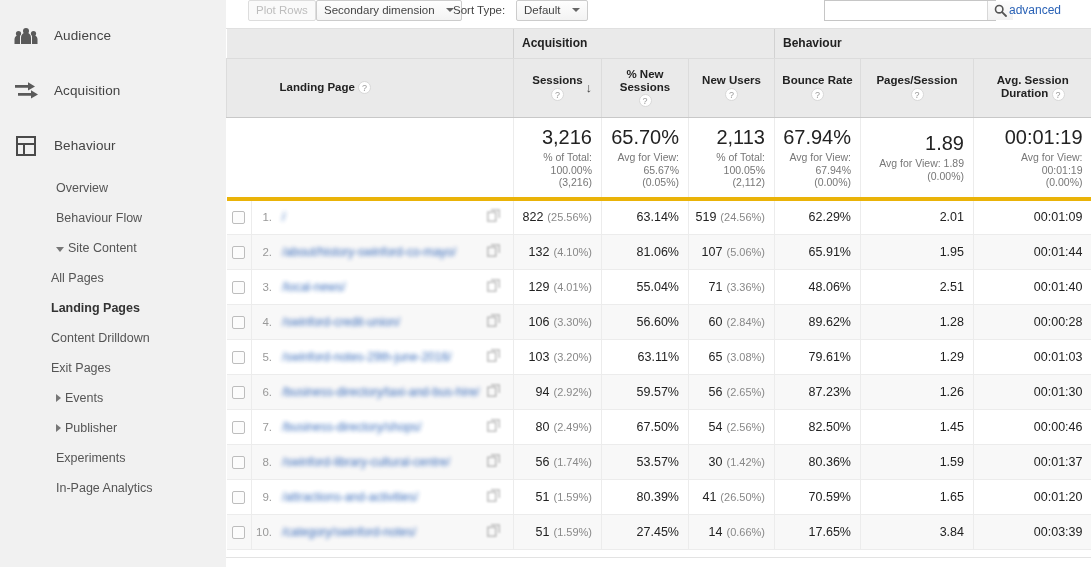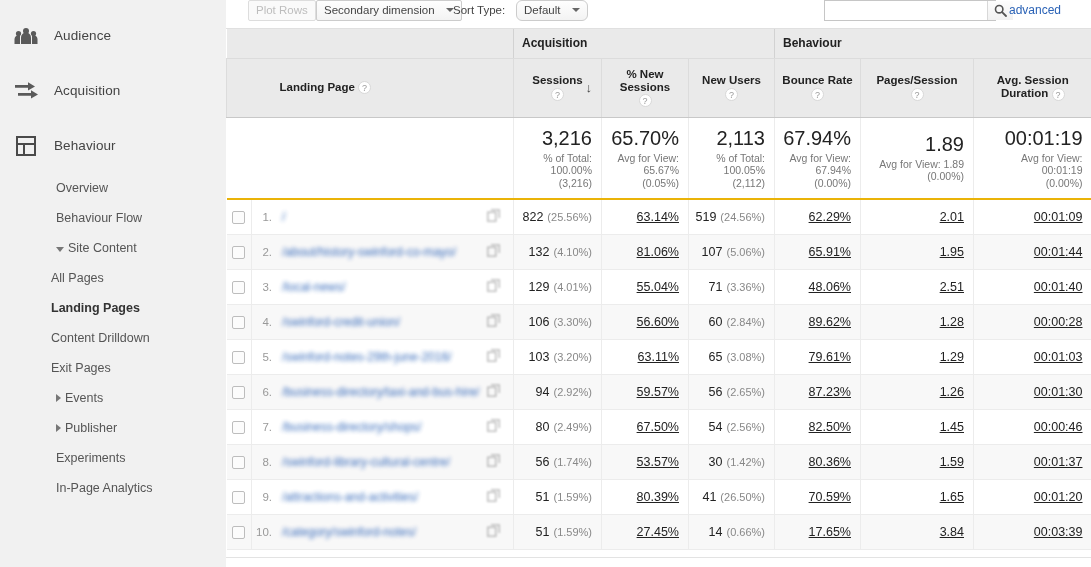--- a/index.html
+++ b/index.html
@@ -208,21 +208,21 @@
     margin-top: -6px;
     color: #444;
     font-size: 13px;
     line-height: 12px;
   }
 
   
   tr.summary td {
     height: 82px;
     background: #fff;
-    border-bottom: 2px solid #eab308;
+    border-bottom: 4px solid #eab308;
     border-left: 1px solid #ececec;
     text-align: right;
     padding: 0 9px 0 6px;
     vertical-align: middle;
   }
   tr.summary td.blankcell { border-left: none; background: #fff; }
   .sum-big { font-size: 20px; color: #222; line-height: 23px; font-weight: normal; }
   .sum-sub { font-size: 10.5px; color: #777; line-height: 12.5px; margin-top: 2px; }
 
   
@@ -268,21 +268,21 @@
   }
   .extico {
     flex: 0 0 18px;
     margin-right: 4px;
     opacity: .55;
     filter: blur(1.2px);
     cursor: pointer;
   }
   .v-main { font-weight: normal; font-size: 12.5px; color: #222; }
   .v-pct { color: #888; font-size: 11px; margin-left: 4px; }
-  .v-plain { font-size: 12.5px; color: #222; text-decoration: underline; }
+  .v-plain { font-size: 12.5px; color: #222; }
 
   
   .cbox {
     width: 13px; height: 13px;
     border: 1px solid #bdbdbd;
     background: #fcfcfc;
     border-radius: 2px;
     display: inline-block;
     vertical-align: middle;
     cursor: pointer;
@@ -361,21 +361,21 @@
         <span>Plot Rows</span>
       </div>
 
       <div class="tb-btn" style="left:90px; top:0px;">
         <span>Secondary dimension</span>
         <i class="arw"></i>
       </div>
 
       <div class="tb-label" style="left:227px; top:0px;">Sort Type:</div>
 
-      <div class="tb-btn" style="left:290px; top:0px;border-radius:6px;">
+      <div class="tb-btn" style="left:290px; top:0px;">
         <span>Default</span>
         <i class="arw"></i>
       </div>
 
       <div id="search-wrap">
         <input id="search-input" type="text" placeholder="" style="">
         <button id="search-btn">
           <svg width="13" height="13" viewBox="0 0 13 13">
             <circle cx="5.2" cy="5.2" r="3.7" fill="none" stroke="#555" stroke-width="1.6"></circle>
             <line x1="8.1" y1="8.1" x2="12" y2="12" stroke="#555" stroke-width="1.8" stroke-linecap="round"></line>

